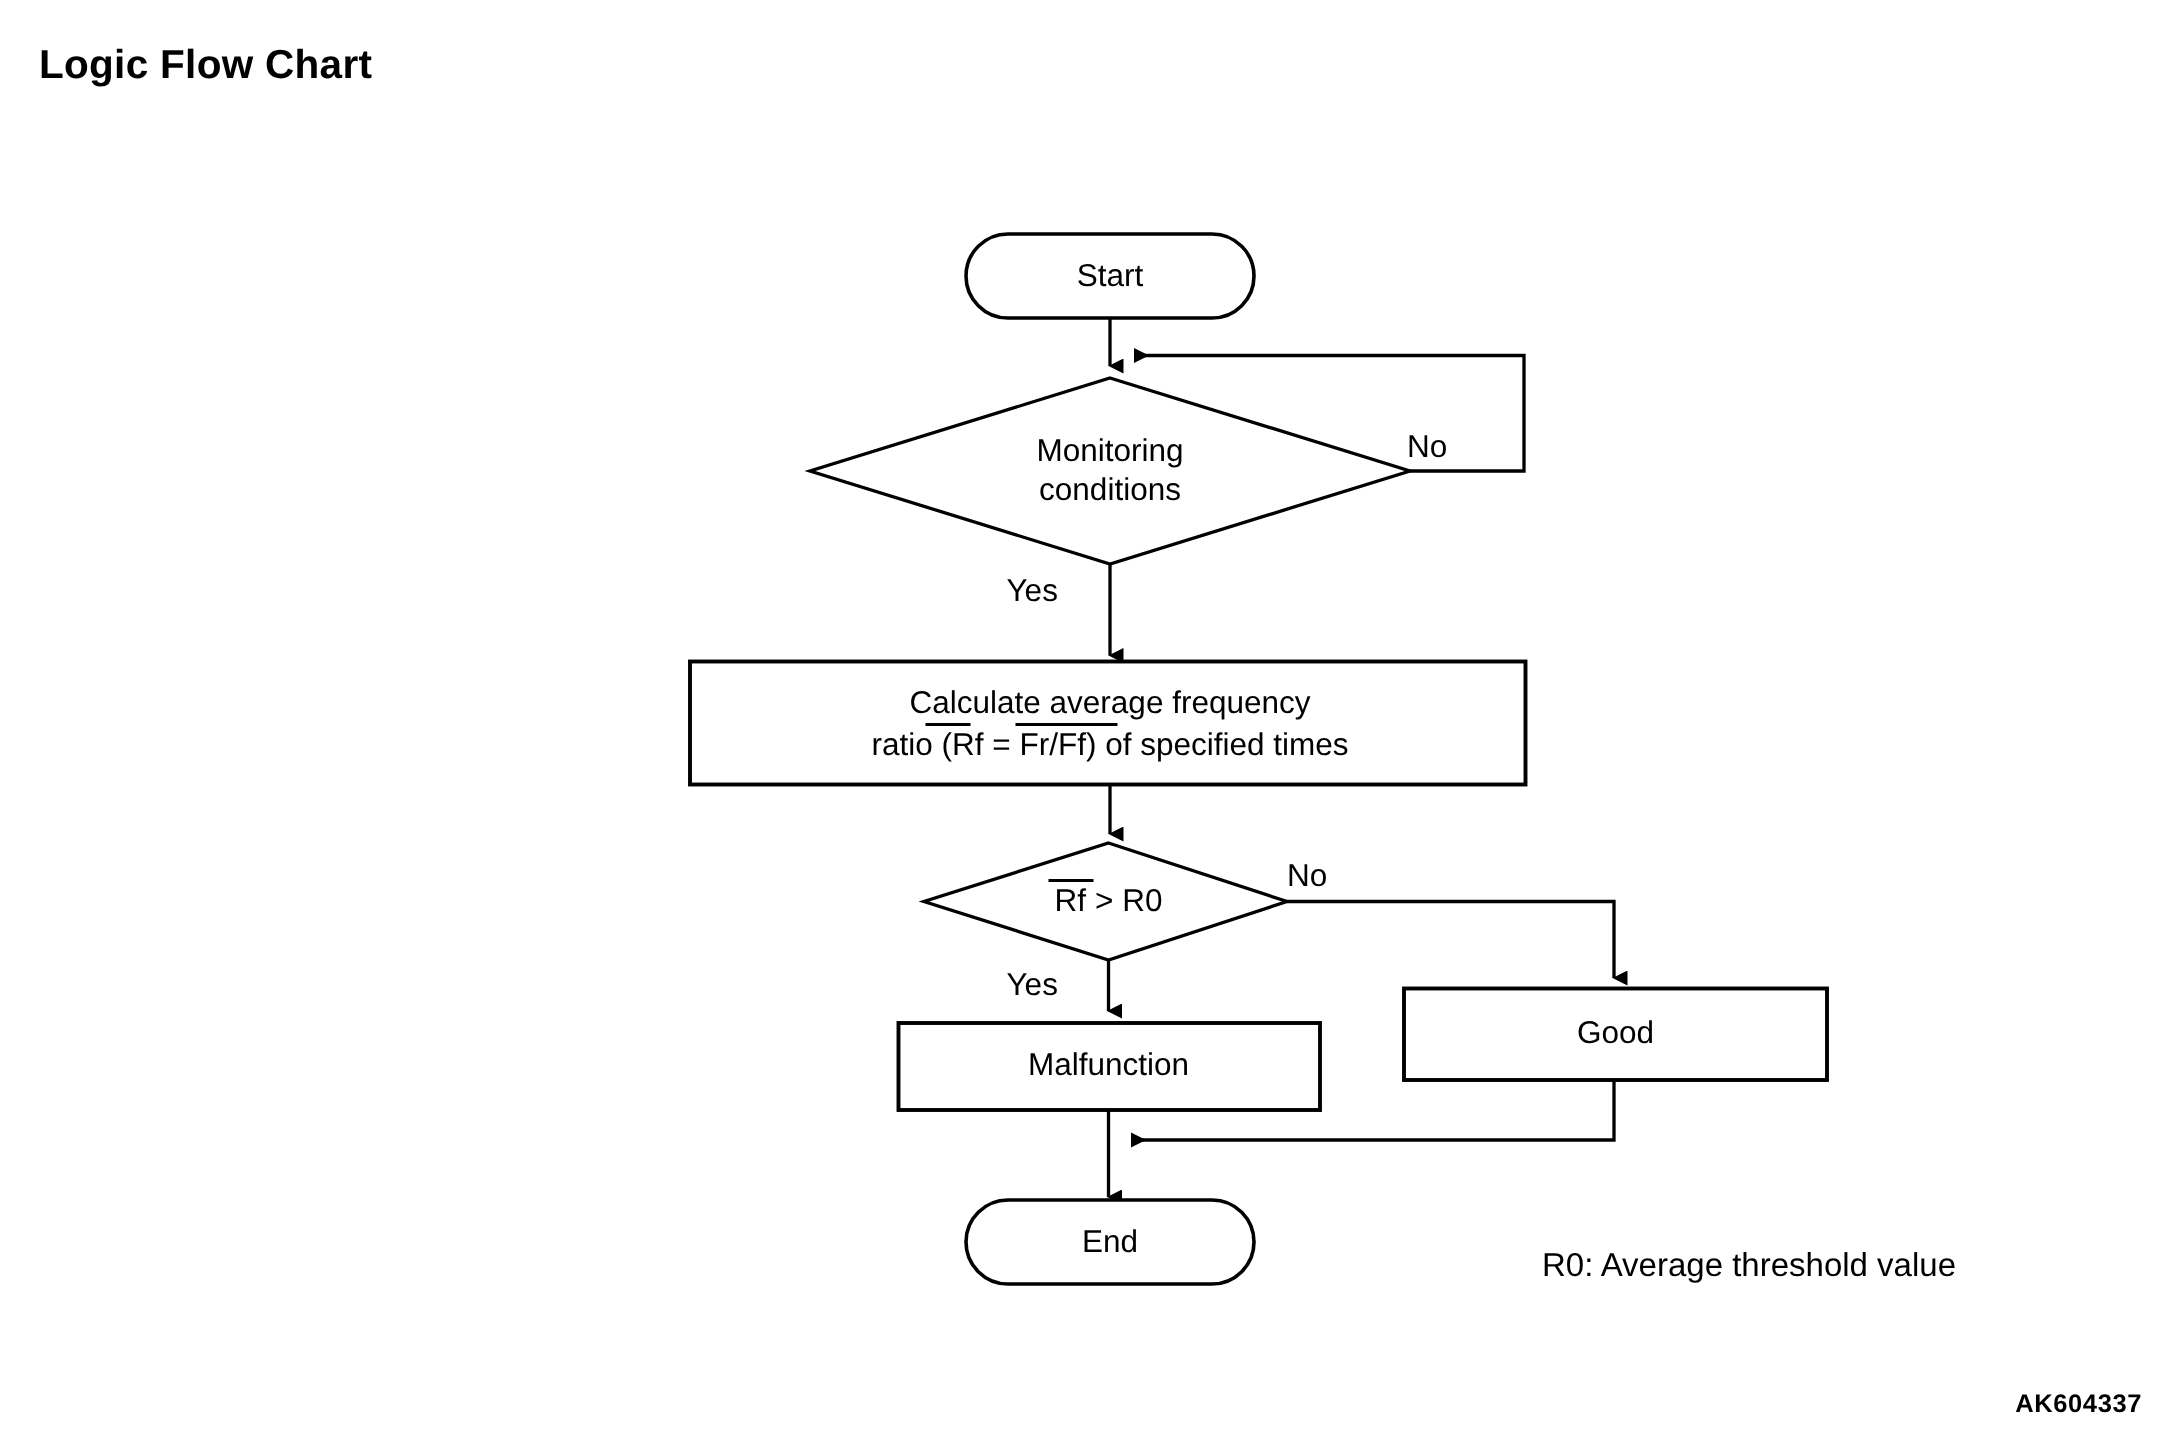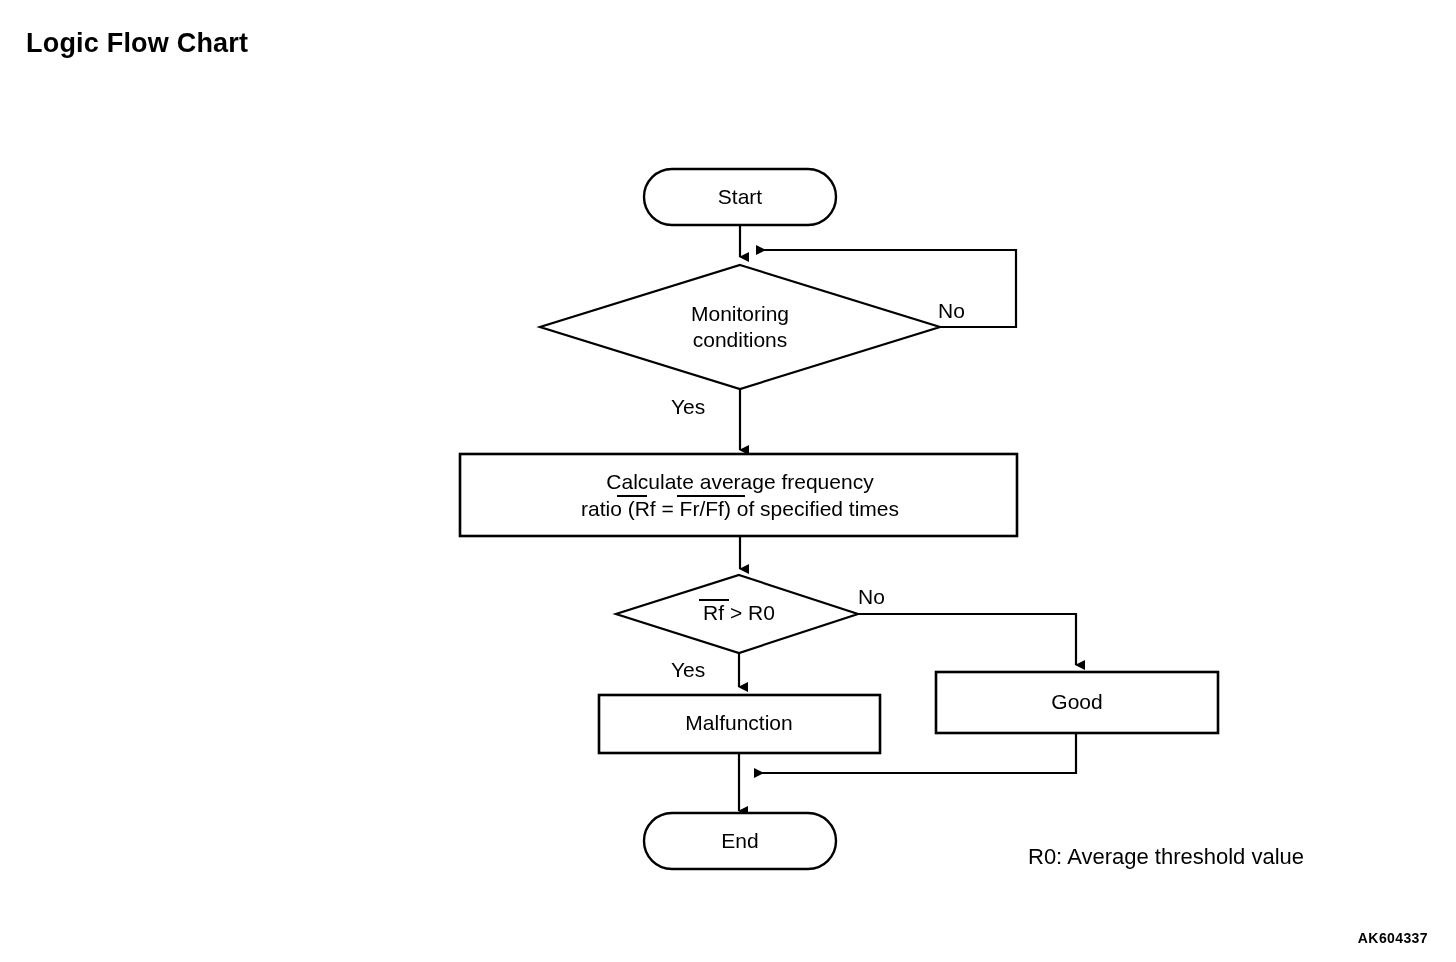--- a/index.html
+++ b/index.html
@@ -21,21 +21,21 @@
     left: 26px;
     top: 28px;
     font-size: 27px;
     font-weight: bold;
     letter-spacing: 0.2px;
     white-space: nowrap;
   }
   #diagram-wrap {
     position: absolute;
     left: 0;
-    top: 13px;
+    top: 0;
     width: 1456px;
     height: 794px;
   }
   svg#flowchart {
     display: block;
     width: 1456px;
     height: 962px;
   }
   .node-shape {
     fill: #ffffff;
@@ -73,21 +73,21 @@
     dominant-baseline: middle;
   }
   .overbar {
     stroke: #000000;
     stroke-width: 2;
   }
   #ref-code {
     position: absolute;
     right: 28px;
     bottom: 16px;
-    font-size: 14px;
+    font-size: 17px;
     font-weight: bold;
     letter-spacing: 0.4px;
     white-space: nowrap;
   }
 </style>
 </head>
 <body>
 
 <div id="page-title">Logic Flow Chart</div>
 

